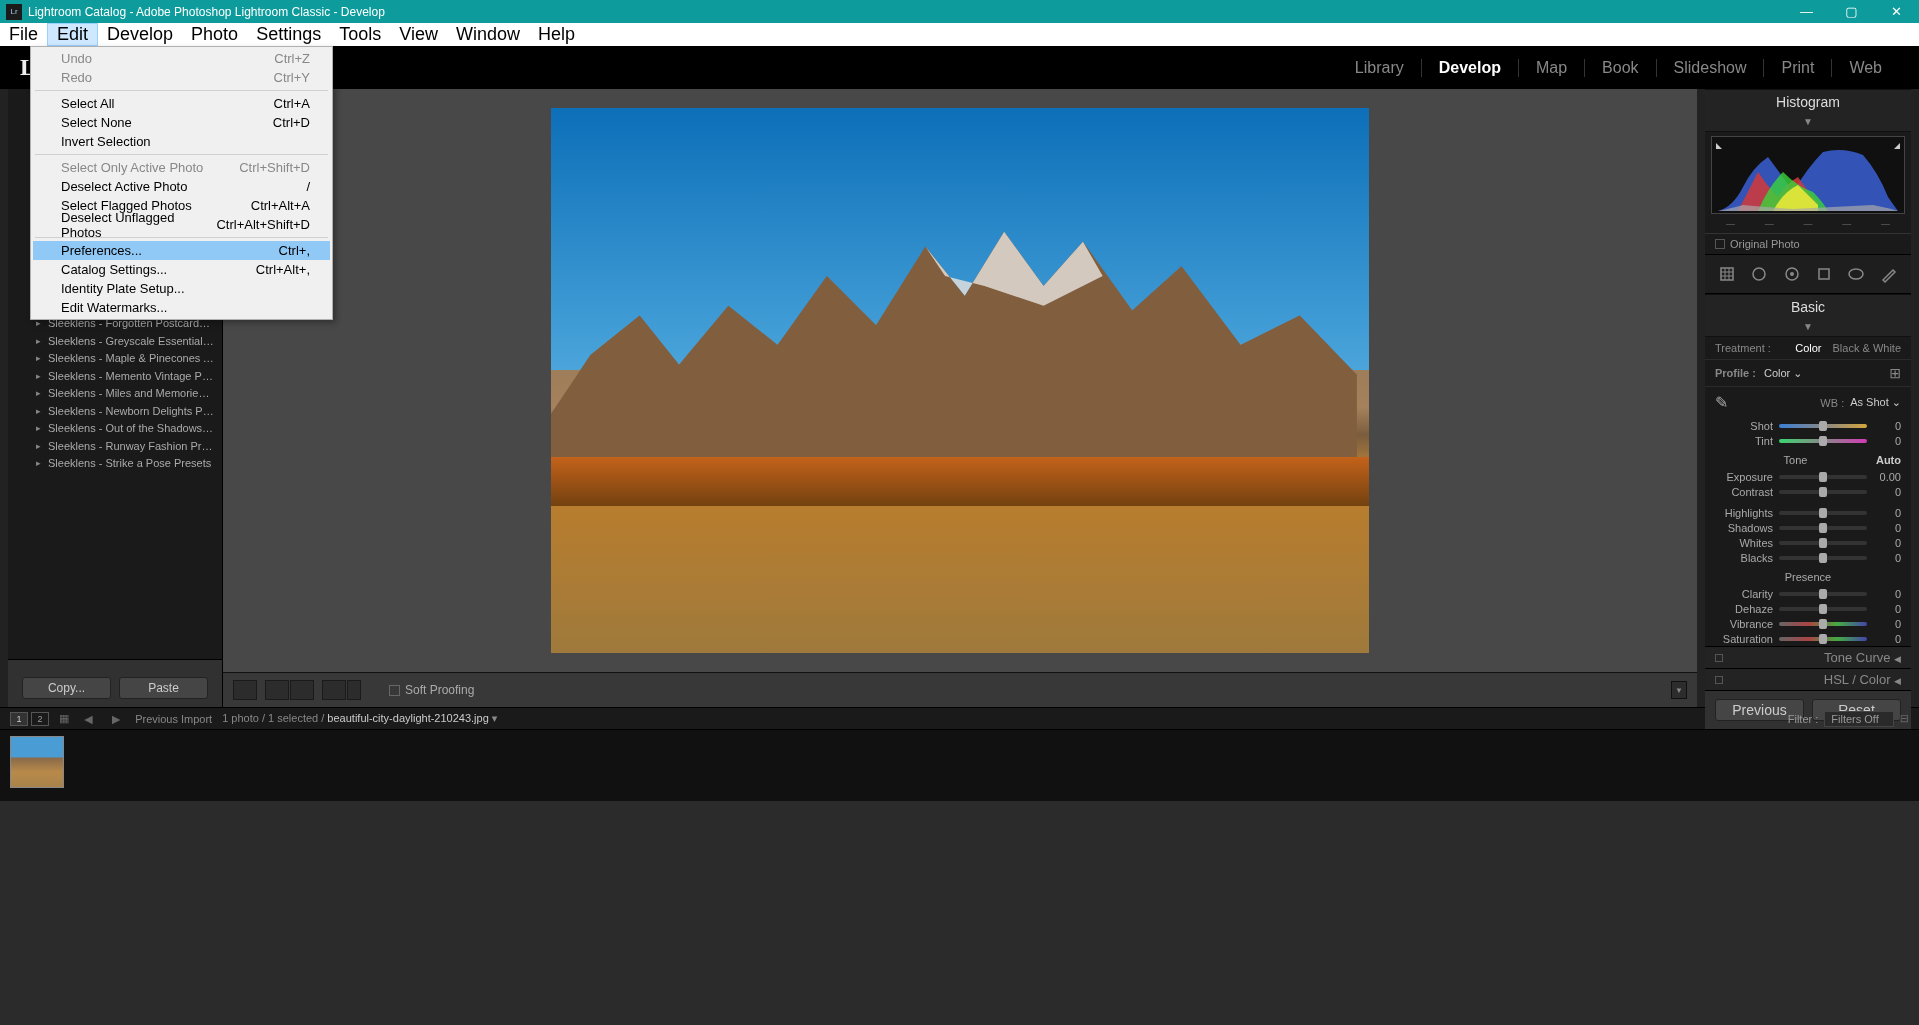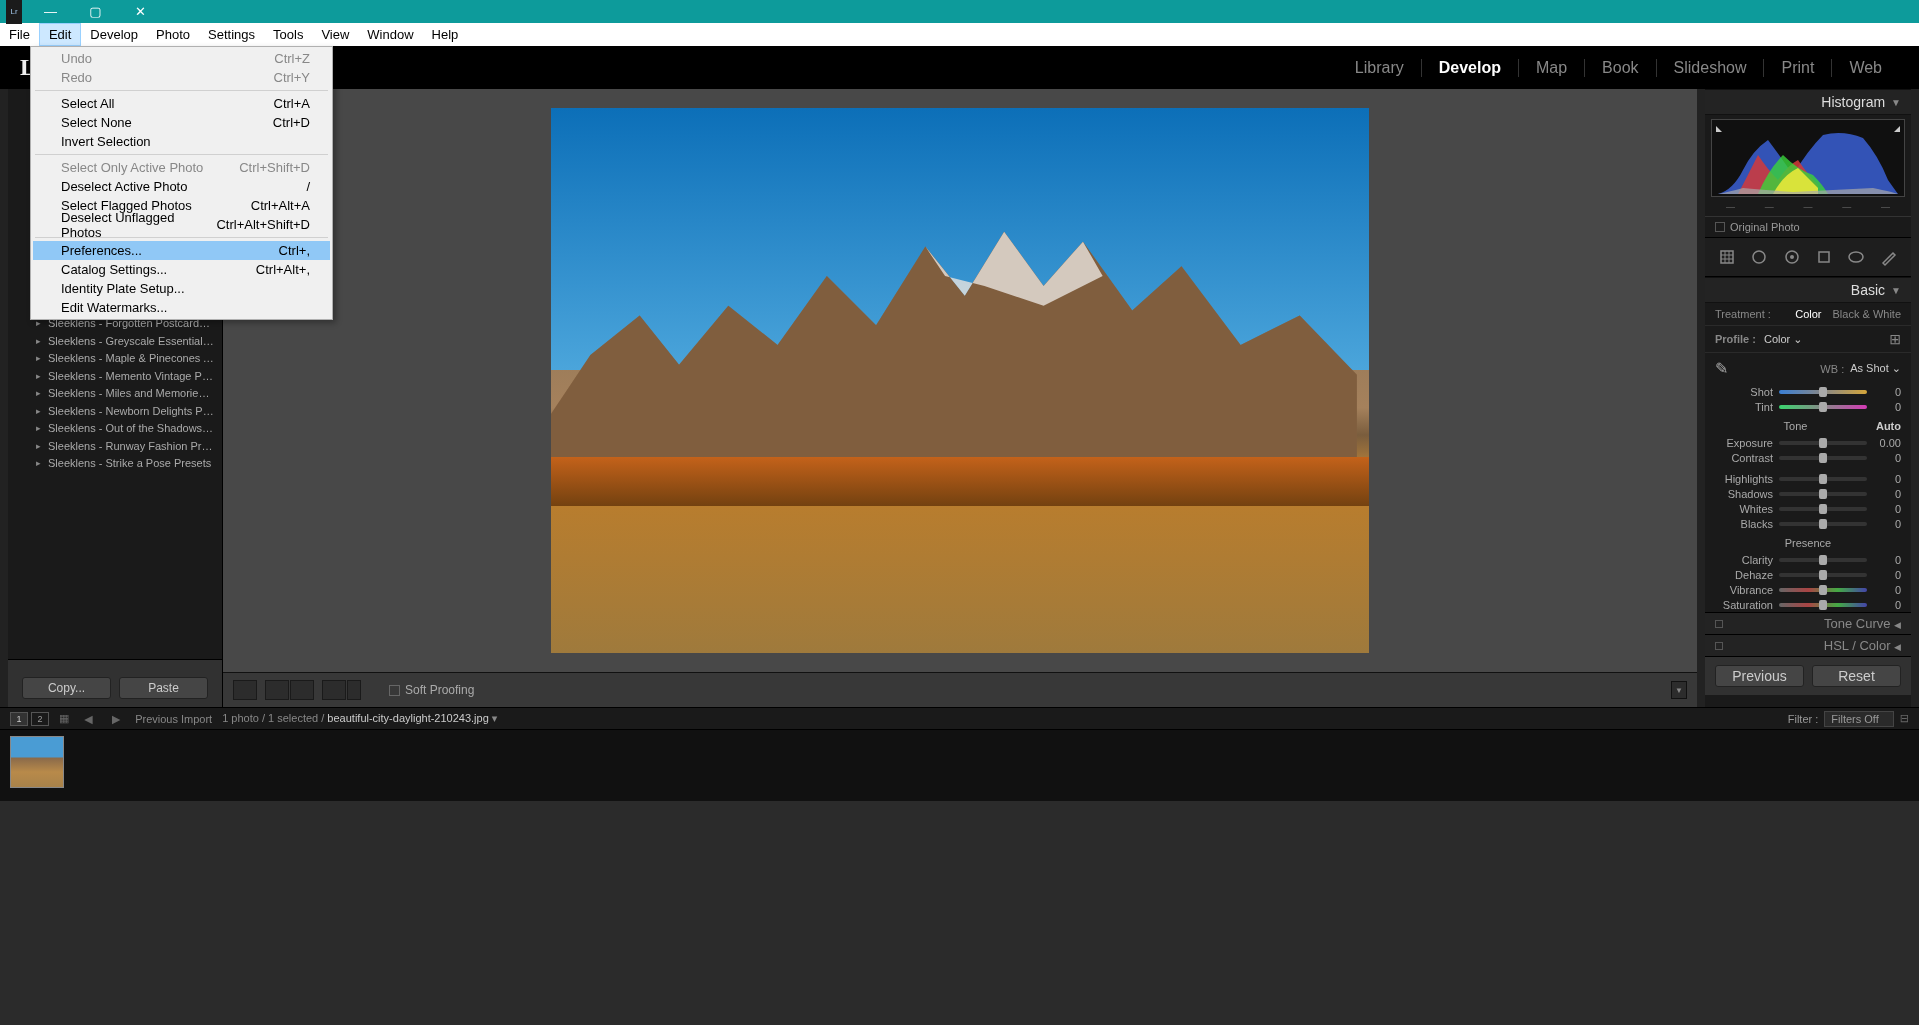--- a/index.html
+++ b/index.html
@@ -1,26 +1,26 @@
 <!DOCTYPE html>
 <html><head>
 <meta charset="utf-8">
 <style>
 * { margin: 0; padding: 0; box-sizing: border-box; font-family: "Segoe UI", Arial, sans-serif; }
 body { background: #2b2b2b; width: 1919px; height: 1025px; overflow: hidden; user-select: none; }
 
 
 .titlebar { height: 23px; background: #0d9b9b; display: flex; align-items: center; color: #fff; font-size: 12px; }
-.titlebar .lr-icon { width: 16px; height: 25px; background: #1b1b1b; margin: 0 6px; display: flex; align-items: center; justify-content: center; font-size: 8px; color: #a0c4e8; font-weight: normal; }
+.titlebar .lr-icon { width: 16px; height: 16px; background: #1b1b1b; margin: 0 6px; display: flex; align-items: center; justify-content: center; font-size: 8px; color: #a0c4e8; font-weight: normal; }
 .titlebar .title { flex: 1; }
 .titlebar .win-btns { display: flex; }
 .titlebar .win-btn { width: 45px; height: 23px; display: flex; align-items: center; justify-content: center; color: #fff; font-size: 13px; }
 
 
-.menubar { height: 23px; background: #fff; display: flex; align-items: center; font-size: 13px; color: #000; }
+.menubar { height: 23px; background: #fff; display: flex; align-items: center; font-size: 18px; color: #000; }
 .menubar .mitem { padding: 0 9px; height: 100%; display: flex; align-items: center; }
 .menubar .mitem.open { background: #cde8ff; border: 1px solid #99d1ff; }
 
 
 .modulebar { height: 43px; background: #000; display: flex; align-items: center; padding: 0 20px; }
 .modulebar .logo { font-family: serif; font-size: 24px; color: #eee; font-weight: bold; }
 .modulebar .modules { margin-left: auto; display: flex; gap: 0; font-size: 16px; color: #888; }
 .modulebar .mod { padding: 0 17px; border-left: 1px solid #333; }
 .modulebar .mod:first-child { border-left: none; }
 .modulebar .mod.active { color: #fff; font-weight: 600; }
@@ -55,21 +55,21 @@
 
 .canvas-toolbar { height: 35px; background: #383838; display: flex; align-items: center; padding: 0 10px; gap: 8px; border-top: 1px solid #111; font-size: 12px; color: #aaa; }
 .ctb-btn { width: 24px; height: 20px; background: #2c2c2c; border: 1px solid #1a1a1a; }
 .ctb-group { display: flex; gap: 1px; }
 .soft-proof { margin-left: 20px; display: flex; align-items: center; gap: 5px; }
 .soft-proof .cb { width: 11px; height: 11px; border: 1px solid #666; }
 
 
 .rightpanel { width: 206px; background: #1a1a1a; display: flex; flex-direction: column; color: #ccc; font-size: 11px; }
 .right-collapse { width: 8px; background: #222; }
-.rp-section-hdr { background: #232323; padding: 4px 10px; font-size: 14px; color: #ddd; text-align: right; display:flex; align-items:center; justify-content:flex-end; gap:6px; border-bottom:1px solid #111; border-top:1px solid #111;}
+.rp-section-hdr { background: #232323; padding: 4px 10px; font-size: 14px; color: #ddd; text-align: right; display:flex; align-items:center; justify-content:flex-end; gap:6px; border-bottom:1px solid #111; border-top:1px solid #111;flex-direction:column;}
 .rp-section-hdr .tri { font-size: 10px; color:#888;}
 .histogram { height: 78px; margin: 4px 6px; background: #101010; border:1px solid #444; position: relative; }
 .histogram svg { width: 100%; height: 100%; }
 .histo-labels { display: flex; justify-content: space-around; padding: 1px 6px 4px; color: #666; font-size: 9px; }
 .orig-photo { padding: 4px 10px; color: #999; font-size: 11px; display:flex; align-items:center; gap:5px; border-top:1px solid #333;}
 .orig-photo .sq { width:10px; height:10px; border:1px solid #555; }
 
 .tool-strip { display: flex; justify-content: space-around; padding: 8px 6px; border-top:1px solid #000; border-bottom:1px solid #000; background:#1e1e1e;}
 .tool-strip .tool { width: 26px; height: 22px; display:flex; align-items:center; justify-content:center; color:#888; }
 .tool-strip .tool svg { width:20px; height:20px; }
@@ -124,20 +124,21 @@
 .filmstrip { height:72px; background:#111; border-top:1px solid #000; padding:6px 10px; display:flex; gap:6px;}
 .thumb { width:54px; height:52px; border:1px solid #888; background: linear-gradient(to bottom,#4a9cd4 0%,#4a9cd4 40%,#8a6a4a 42%,#b88a4a 70%, #a8824a 100%);}
 
 .dropdown-icon { width:16px;height:18px; background:#2c2c2c; border:1px solid #111; margin-left:auto; display:flex;align-items:center;justify-content:center;color:#888;font-size:8px;}
 </style>
 </head>
 <body>
 
 <div class="titlebar">
   <div class="lr-icon">Lr</div>
+  <div class="title">Lightroom Catalog - Adobe Photoshop Lightroom Classic - Develop</div>
   <div class="win-btns">
     <div class="win-btn">—</div>
     <div class="win-btn">▢</div>
     <div class="win-btn">✕</div>
   </div>
 </div>
 
 <div class="menubar" id="menubar">
     <div class="mitem">File</div>
     <div class="mitem open">Edit</div>

